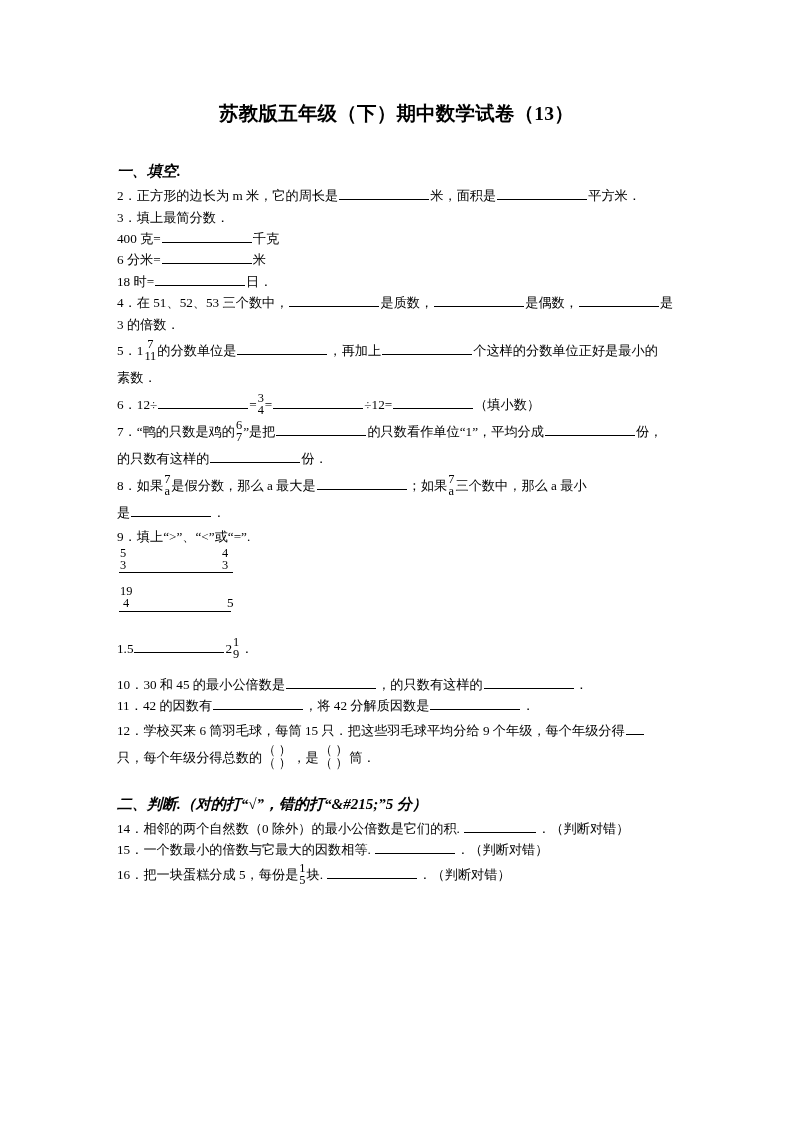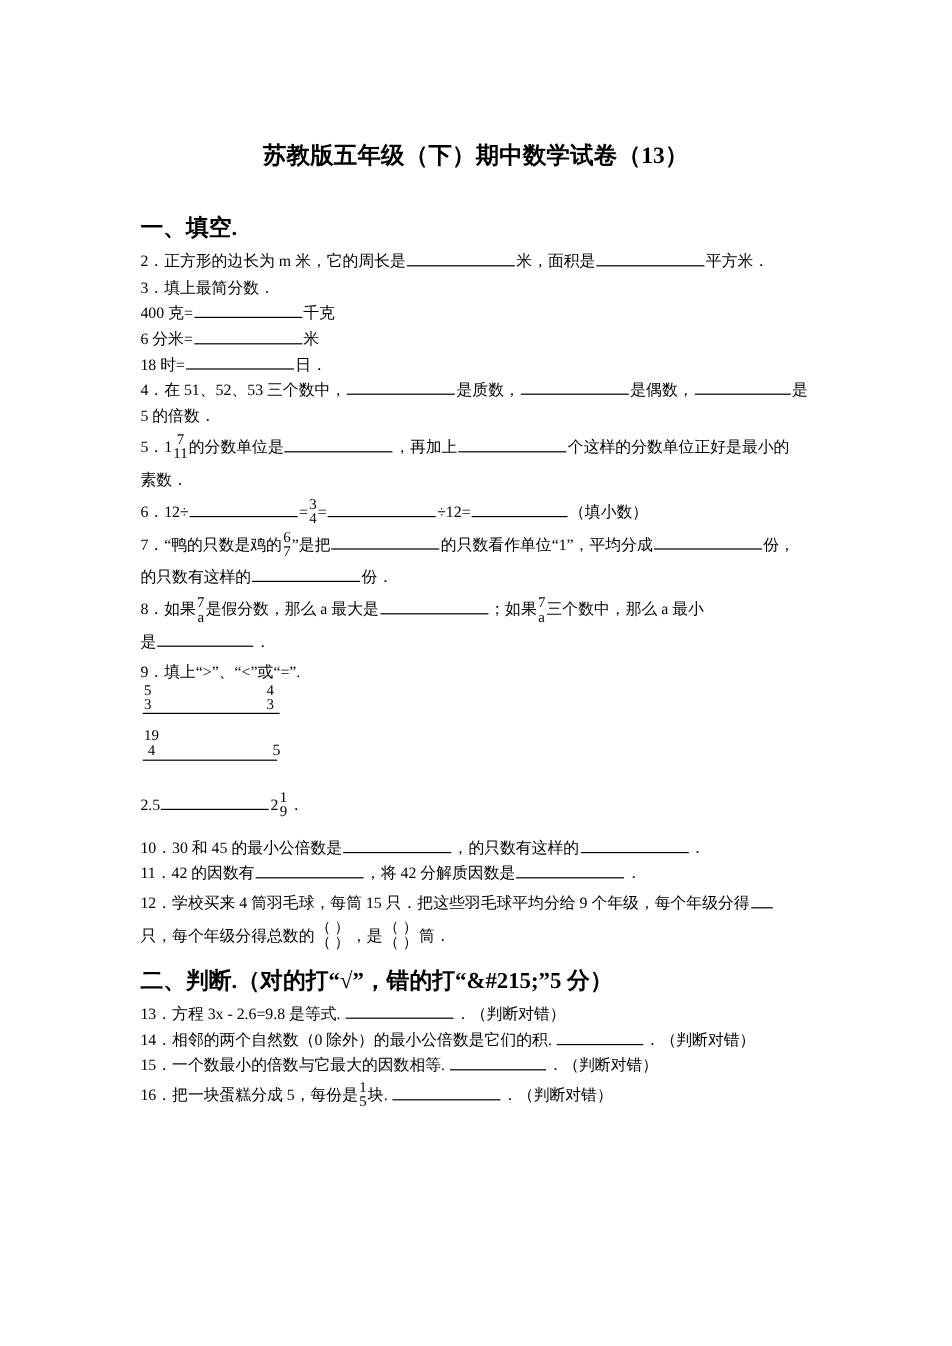--- a/index.html
+++ b/index.html
@@ -11,48 +11,49 @@
     width: 793px;
     height: 1122px;
     font-family: "Liberation Serif", "DejaVu Serif", serif;
     color: #000000;
     position: relative;
     overflow: hidden;
   }
   .page {
     position: absolute;
     left: 0;
-    top: 16px;
+    top: 0;
     width: 793px;
     height: 1090px;
   }
   .title {
     position: absolute;
     left: 0;
     top: 100px;
     width: 793px;
     text-align: center;
     font-size: 19.5px;
     font-weight: bold;
     letter-spacing: 0.2px;
   }
   .content {
     position: absolute;
     left: 117px;
     top: 160px;
     width: 560px;
   }
   .sec-head {
-    font-size: 19px;
+    font-size: 15px;
     font-weight: bold;
     margin: 0 0 2px 0;
     line-height: 1.55;
+    font-style: italic;
   }
   .sec-head.second {
-    margin-top: 10px;
+    margin-top: 22px;
   }
   .q {
     font-size: 13.2px;
     line-height: 1.62;
     margin: 0;
     text-align: justify;
     text-justify: inter-ideograph;
   }
   .q.tall {
     line-height: 2.05;
@@ -125,21 +126,21 @@
 
     <p class="q"><span>3．</span><span>填上最简分数．</span></p>
 
 
     <p class="q"><span>400 克=</span><span class="bl w90"></span><span>千克</span></p>
 
     <p class="q"><span>6 分米=</span><span class="bl w90"></span><span>米</span></p>
 
     <p class="q"><span>18 时=</span><span class="bl w90"></span><span>日．</span></p>
 
-    <p class="q"><span>4．</span><span>在 51、52、53 三个数中，</span><span class="bl w90"></span><span>是质数，</span><span class="bl w90"></span><span>是偶数，</span><span class="bl w80"></span><span>是</span><br><span>5 的倍数．</span></p>
+    <p class="q"><span>4．</span><span>在 51、52、53 三个数中，</span><span class="bl w90"></span><span>是质数，</span><span class="bl w90"></span><span>是偶数，</span><span class="bl w80"></span><span>是</span><br><span>3 的倍数．</span></p>
 
     <p class="q tall sp"><span>5．</span><span>1</span><span class="fr"><span class="nu">7</span><span class="de">11</span></span><span>的分数单位是</span><span class="bl w90"></span><span>，再加上</span><span class="bl w90"></span><span>个这样的分数单位正好是最小的</span><br><span>素数．</span></p>
 
     <p class="q tall"><span>6．</span><span>12÷</span><span class="bl w90"></span><span>=</span><span class="fr"><span class="nu">3</span><span class="de">4</span></span><span>=</span><span class="bl w90"></span><span>÷12=</span><span class="bl w80"></span><span>（填小数）</span></p>
 
     <p class="q tall"><span>7．</span><span>“鸭的只数是鸡的</span><span class="fr"><span class="nu">6</span><span class="de">7</span></span><span>”是把</span><span class="bl w90"></span><span>的只数看作单位“1”，平均分成</span><span class="bl w90"></span><span>份，</span><br><span>的只数有这样的</span><span class="bl w90"></span><span>份．</span></p>
 
     <p class="q tall"><span>8．</span><span>如果</span><span class="fr"><span class="nu">7</span><span class="de">a</span></span><span>是假分数，那么 a 最大是</span><span class="bl w90"></span><span>；如果</span><span class="fr"><span class="nu">7</span><span class="de">a</span></span><span>三个数中，那么 a 最小</span><br><span>是</span><span class="bl w80"></span><span>．</span></p>
 
     <p class="q"><span>9．</span><span>填上“&gt;”、“&lt;”或“=”.</span></p>
@@ -149,31 +150,30 @@
       <span class="right" style="left:104px;"><span class="fr"><span class="nu">4</span><span class="de">3</span></span></span>
       <span class="rule" style="left:2px; width:114px; top:24px;"></span>
     </div>
 
     <div class="cmp">
       <span class="left"><span class="fr"><span class="nu">19</span><span class="de">4</span></span></span>
       <span class="right" style="left:110px; top:9px;">5</span>
       <span class="rule" style="left:2px; width:112px; top:25px;"></span>
     </div>
 
-    <p class="cmp-dec"><span>2.5</span><span class="bl w90"></span><span>2</span><span class="fr"><span class="nu">1</span><span class="de">9</span></span><span>．</span></p>
+    <p class="cmp-dec"><span>1.5</span><span class="bl w90"></span><span>2</span><span class="fr"><span class="nu">1</span><span class="de">9</span></span><span>．</span></p>
 
     <p class="q sp"><span>10．</span><span>30 和 45 的最小公倍数是</span><span class="bl w90"></span><span>，的只数有这样的</span><span class="bl w90"></span><span>．</span></p>
 
     <p class="q"><span>11．</span><span>42 的因数有</span><span class="bl w90"></span><span>，将 42 分解质因数是</span><span class="bl w90"></span><span>．</span></p>
 
-    <p class="q tall"><span>12．</span><span>学校买来 4 筒羽毛球，每筒 15 只．把这些羽毛球平均分给 9 个年级，每个年级分得</span><span class="bl w18"></span><br><span>只，每个年级分得总数的</span><span class="fr paren"><span class="nu">（ ）</span><span class="de">（ ）</span></span><span>，是</span><span class="fr paren"><span class="nu">（ ）</span><span class="de">（ ）</span></span><span>筒．</span></p>
+    <p class="q tall"><span>12．</span><span>学校买来 6 筒羽毛球，每筒 15 只．把这些羽毛球平均分给 9 个年级，每个年级分得</span><span class="bl w18"></span><br><span>只，每个年级分得总数的</span><span class="fr paren"><span class="nu">（ ）</span><span class="de">（ ）</span></span><span>，是</span><span class="fr paren"><span class="nu">（ ）</span><span class="de">（ ）</span></span><span>筒．</span></p>
 
     <div class="sec-head second">二、判断.（对的打“√”，错的打“&amp;#215;”5 分）</div>
 
-    <p class="q"><span>13．</span><span>方程 3x - 2.6=9.8 是等式.</span>&nbsp;<span class="bl w90"></span><span>．（判断对错）</span></p>
 
     <p class="q"><span>14．</span><span>相邻的两个自然数（0 除外）的最小公倍数是它们的积.</span>&nbsp;<span class="bl w72"></span><span>．（判断对错）</span></p>
 
     <p class="q"><span>15．</span><span>一个数最小的倍数与它最大的因数相等.</span>&nbsp;<span class="bl w80"></span><span>．（判断对错）</span></p>
 
     <p class="q tall"><span>16．</span><span>把一块蛋糕分成 5，每份是</span><span class="fr"><span class="nu">1</span><span class="de">5</span></span><span>块.</span>&nbsp;<span class="bl w90"></span><span>．（判断对错）</span></p>
 
   </div>
 </div>
 

